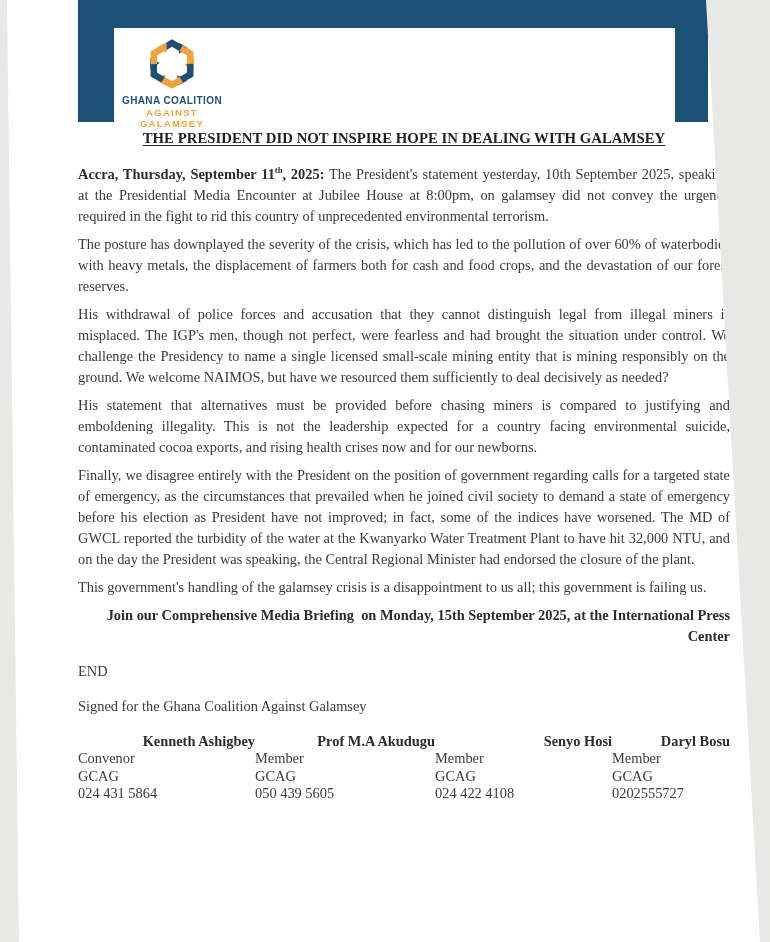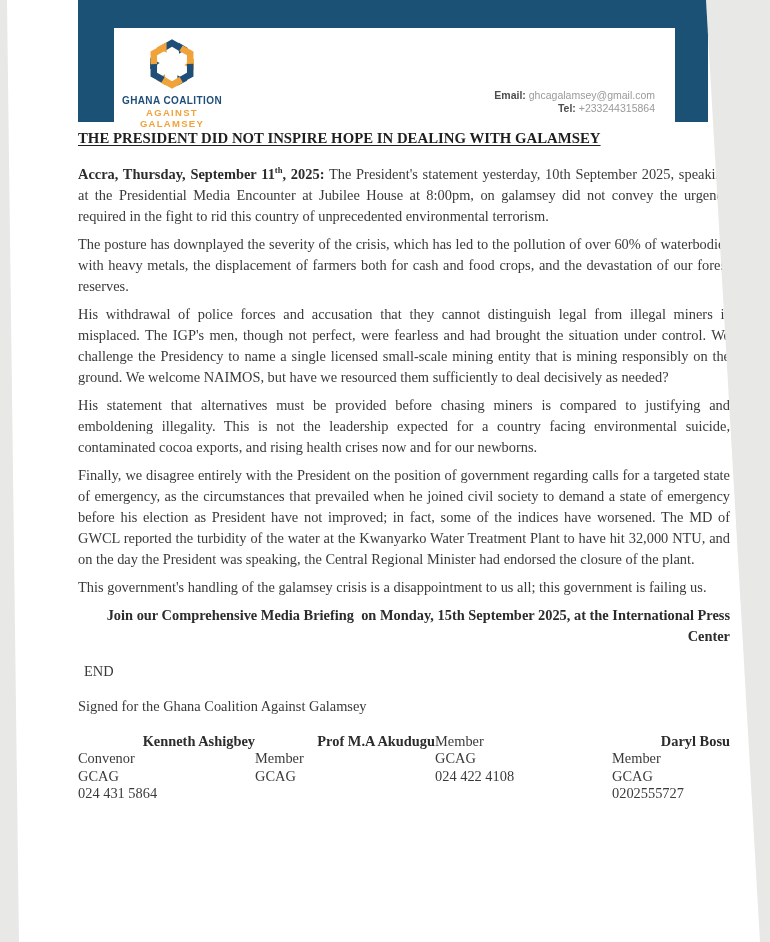--- a/index.html
+++ b/index.html
@@ -22,32 +22,32 @@
         letter-spacing:1.3px;color:#f0a33a;margin-top:1px;}
   .contact{position:absolute;right:20px;bottom:9px;text-align:right;
            font-family:"Liberation Sans",sans-serif;font-size:10.5px;line-height:13px;color:#9a9a9a;}
   .contact b{color:#4d4d4d;}
 
   
   .release{margin-top:4px;text-align:right;font-weight:bold;font-size:14.8px;
            line-height:19px;color:#1f1f1f;}
   .release div{text-decoration:underline;text-underline-offset:2px;}
   .headline{margin:8px 0 13px 0;font-weight:bold;font-size:14.8px;color:#1f1f1f;
-            text-decoration:underline;text-underline-offset:2px;}
+            text-decoration:underline;text-underline-offset:2px;text-align:center;}
 
   
   p.body{margin:0 0 7px 0;font-size:14.4px;line-height:21px;color:#3a3a3a;
          text-align:justify;}
   p.body sup{font-size:60%;vertical-align:super;}
   .b{font-weight:bold;color:#2c2c2c;}
   .briefing{margin:6px 0 0 0;font-weight:bold;font-size:14.4px;line-height:21px;
             color:#2c2c2c;white-space:pre-wrap;text-align:right;}
   .invited{margin:14px 0 0 0;font-weight:bold;font-size:14.4px;line-height:21px;
            color:#2c2c2c;text-align:center;}
-  .endmark{margin:14px 0 0 6px;font-size:14.4px;line-height:21px;color:#3a3a3a;}
+  .endmark{margin:14px 0 0 0;font-size:14.4px;line-height:21px;color:#3a3a3a;}
   .signed{margin:14px 0 16px 0;font-size:14.4px;line-height:21px;color:#3a3a3a;}
 
   
   .sigs{margin-top:10px;display:grid;grid-template-columns:177px 180px 177px 1fr;
         font-size:14.4px;line-height:17.5px;color:#3a3a3a;}
   .sig-name{font-weight:bold;color:#2c2c2c;text-align:right;}
 </style>
 </head>
 <body>
 
@@ -68,30 +68,20 @@
               <use href="#seg" class="navy-seg"></use>
               <use href="#seg" class="gold-seg" transform="rotate(60 50 50)"></use>
               <use href="#seg" class="navy-seg" transform="rotate(120 50 50)"></use>
               <use href="#seg" class="gold-seg" transform="rotate(180 50 50)"></use>
               <use href="#seg" class="navy-seg" transform="rotate(240 50 50)"></use>
               <use href="#seg" class="gold-seg" transform="rotate(300 50 50)"></use>
             </svg>
             <div class="org1">GHANA COALITION</div>
             <div class="org2">AGAINST GALAMSEY</div>
           </div>
-          <div class="contact">
-            <div>
-              <b>Email:</b>
-              <span>ghcagalamsey@gmail.com</span>
-            </div>
-            <div>
-              <b>Tel:</b>
-              <span>+233244315864</span>
-            </div>
-          </div>
         </div>
       </div>
 
 
       <div class="headline">THE PRESIDENT DID NOT INSPIRE HOPE IN DEALING WITH GALAMSEY</div>
 
       <p class="body"><span class="b">Accra, Thursday, September 11</span><sup class="b">th</sup><span class="b">, 2025:</span><span> The President's statement yesterday, 10th September 2025, speaking at the Presidential Media Encounter at Jubilee House at 8:00pm, on galamsey did not convey the urgency required in the fight to rid this country of unprecedented environmental terrorism.</span></p>
 
       <p class="body">The posture has downplayed the severity of the crisis, which has led to the pollution of over 60% of waterbodies with heavy metals, the displacement of farmers both for cash and food crops, and the devastation of our forest reserves.</p>
       <p class="body">His withdrawal of police forces and accusation that they cannot distinguish legal from illegal miners is misplaced. The IGP's men, though not perfect, were fearless and had brought the situation under control. We challenge the Presidency to name a single licensed small-scale mining entity that is mining responsibly on the ground. We welcome NAIMOS, but have we resourced them sufficiently to deal decisively as needed?</p>
@@ -107,22 +97,24 @@
         <div class="sig-col">
           <div class="sig-name">Kenneth Ashigbey</div>
           <div>Convenor</div>
           <div>GCAG</div>
           <div>024 431 5864</div>
         </div>
         <div class="sig-col">
           <div class="sig-name">Prof M.A Akudugu</div>
           <div>Member</div>
           <div>GCAG</div>
+          <div>050 439 5605</div>
         </div>
         <div class="sig-col">
+          <div class="sig-name">Senyo Hosi</div>
           <div>Member</div>
           <div>GCAG</div>
           <div>024 422 4108</div>
         </div>
         <div class="sig-col">
           <div class="sig-name">Daryl Bosu</div>
           <div>Member</div>
           <div>GCAG</div>
           <div>0202555727</div>
         </div>

